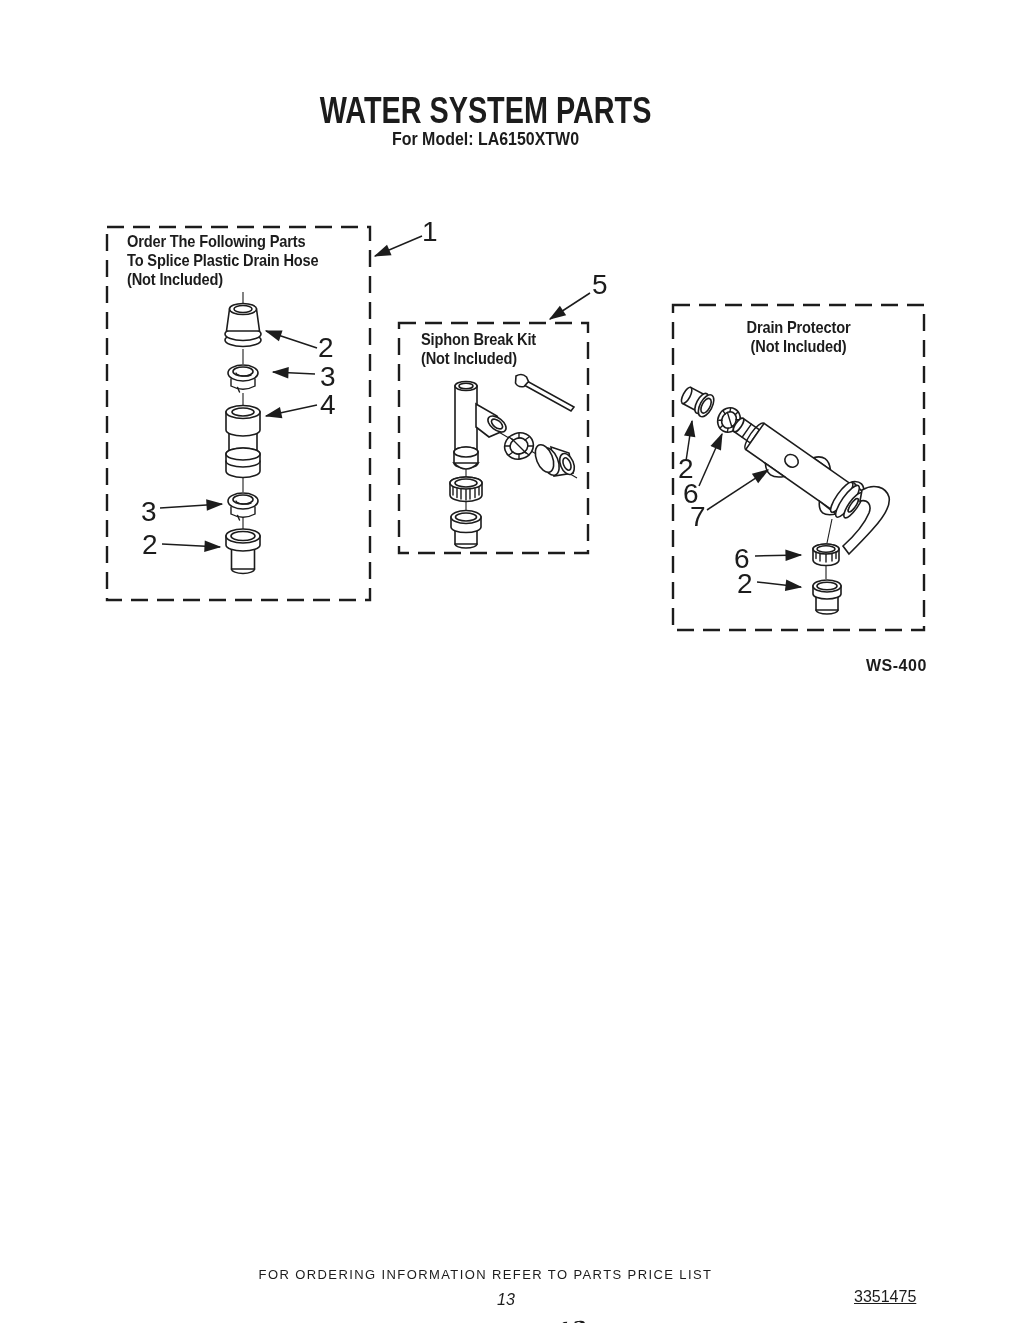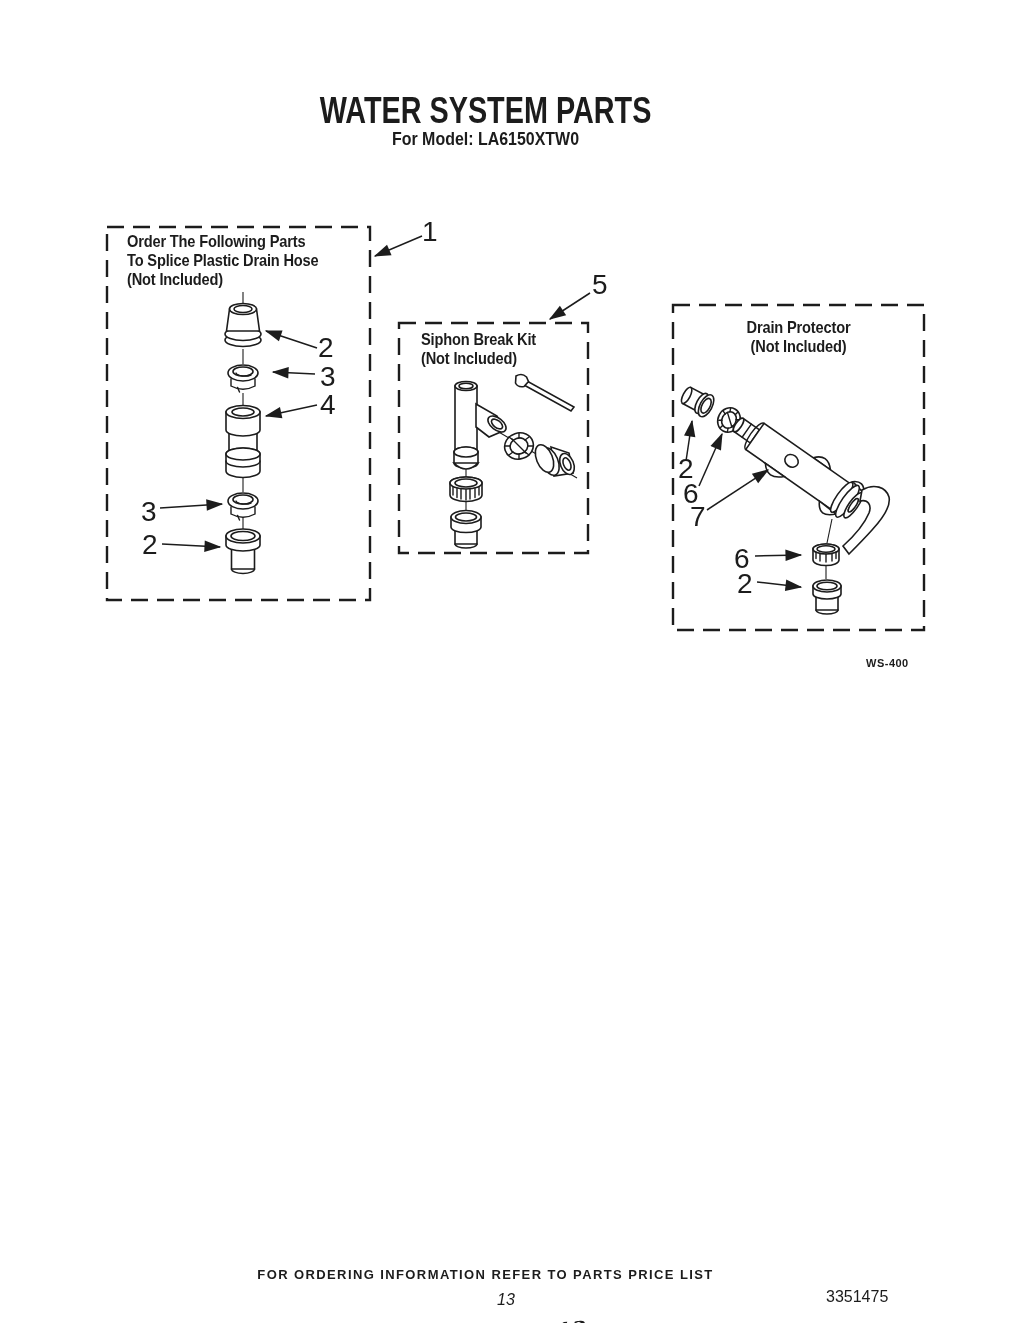--- a/index.html
+++ b/index.html
@@ -20,24 +20,24 @@
   }
   .box-title {
     font-size:17px; font-weight:bold; line-height:19px; white-space:nowrap;
     transform:scaleX(0.86); transform-origin:0 0; letter-spacing:-0.2px;
   }
   .box-title.centered { text-align:center; transform-origin:50% 0; }
   .callout {
     font-size:28px; line-height:1; font-weight:normal;
     font-family:"Liberation Sans", sans-serif;
   }
-  .ws-code { font-size:11px; font-weight:bold; letter-spacing:0.5px; }
+  .ws-code { font-size:16px; font-weight:bold; letter-spacing:0.5px; }
   .footer-note {
     left:0; top:1227px; width:100%; text-align:center;
-    font-size:13px; font-weight:bold; letter-spacing:1.4px; white-space:nowrap;
+    font-size:13px; font-weight:normal; letter-spacing:1.4px; white-space:nowrap;
   }
   .footer-page { font-size:16px; }
   .footer-catalog { font-size:16px; }
   .footer-hand {
     font-family:"DejaVu Serif", serif; font-style:italic; font-weight:bold;
     font-size:21px; letter-spacing:1px;
     transform:rotate(-4deg) skewX(-8deg);
   }
   svg.art { position:absolute; left:0; top:0; }
   .box  { stroke:#1c1c1c; stroke-width:2.4; fill:none; stroke-dasharray:17 9; }
@@ -267,16 +267,16 @@
   <div class="abs callout" style="left:678px; top:415px;">2</div>
   <div class="abs callout" style="left:683px; top:440px;">6</div>
   <div class="abs callout" style="left:690px; top:463px;">7</div>
   <div class="abs callout" style="left:734px; top:505px;">6</div>
   <div class="abs callout" style="left:737px; top:530px;">2</div>
 
   <div class="abs ws-code" style="left:866px; top:617px;">WS-400</div>
 
   <div class="abs footer-note">FOR ORDERING INFORMATION REFER TO PARTS PRICE LIST</div>
   <div class="abs footer-page" style="left:497px; top:1251px;font-style:italic;">13</div>
-  <div class="abs footer-catalog" style="left:826px; top:1248px;">3351475</div>
+  <div class="abs footer-catalog" style="left:854px; top:1248px;text-decoration:underline;">3351475</div>
   <div class="abs footer-hand" style="left:470px; top:1280px;">814-G-13</div>
 
 </div>
 
 </body></html>

